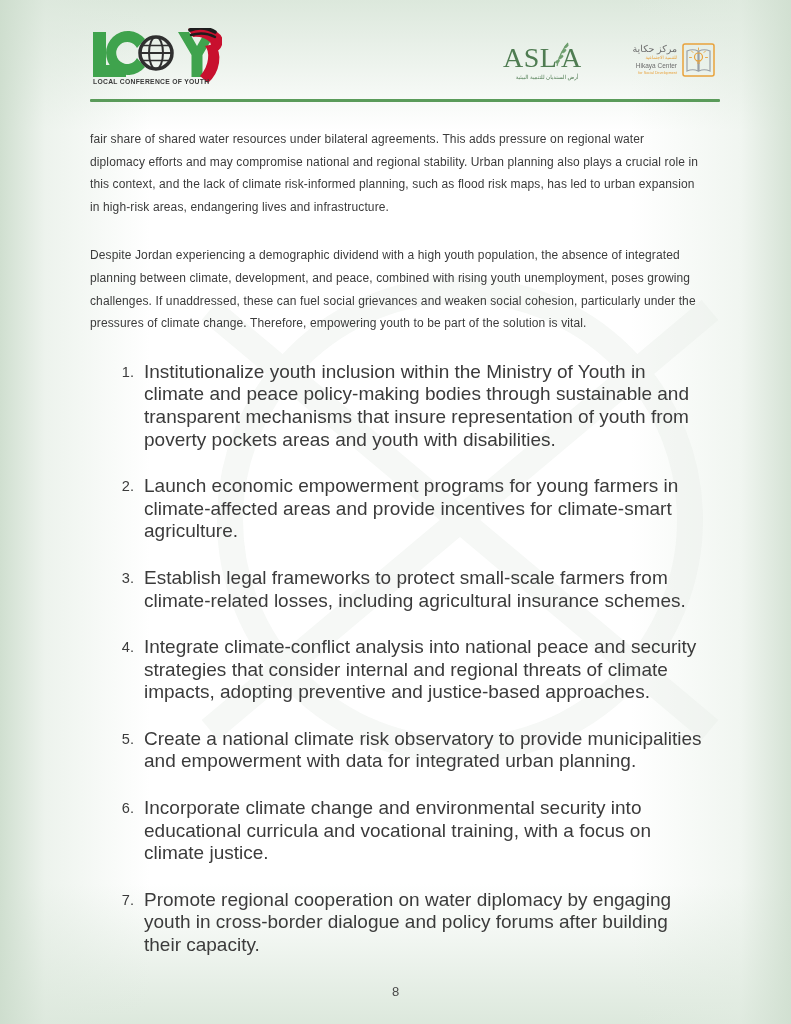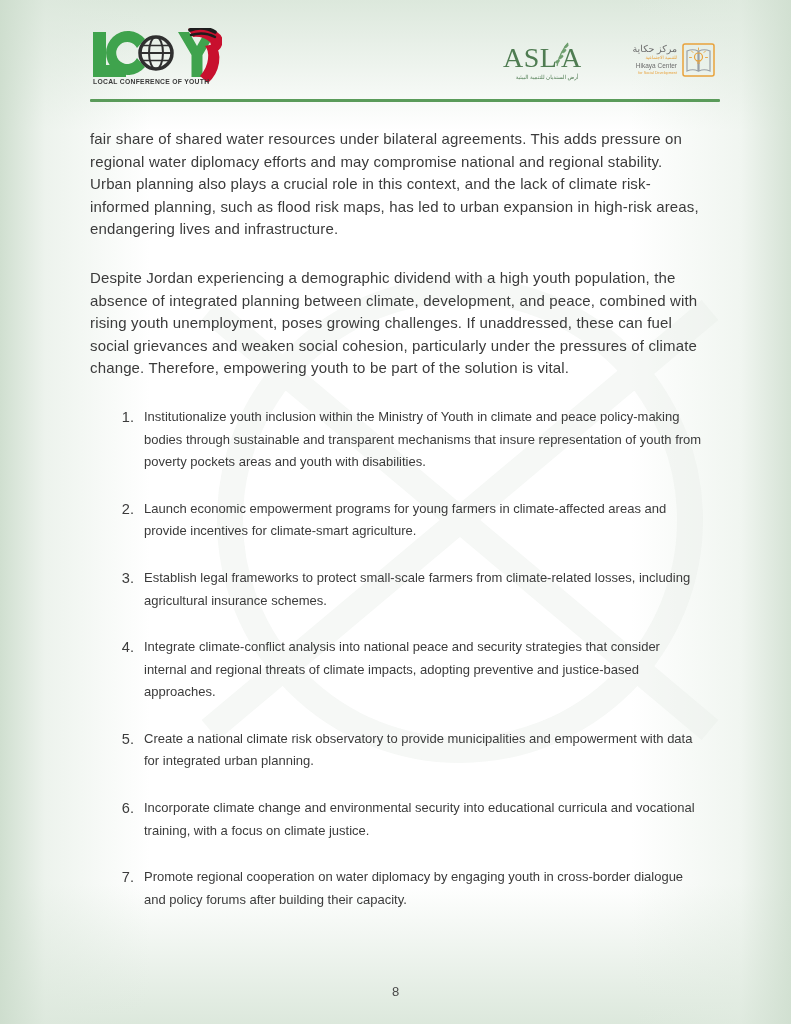--- a/index.html
+++ b/index.html
@@ -87,21 +87,21 @@
   
   .content {
     position: absolute;
     left: 90px;
     top: 128px;
     width: 612px;
   }
 
   p.para {
     margin: 0 0 26px 0;
-    font-size: 15px;
+    font-size: 12px;
     line-height: 22.6px;
     color: #3b3b3b;
     letter-spacing: 0.01em;
   }
   p.para:last-of-type { margin-bottom: 0; }
 
   .call-heading {
     margin: 4px 0 0 0;
     font-size: 14.6px;
     line-height: 22px;
@@ -112,21 +112,21 @@
   ol.calls {
     margin: 26px 0 0 0;
     padding: 0 0 0 52px;
     list-style: none;
     counter-reset: callitem;
   }
   ol.calls > li {
     position: relative;
     counter-increment: callitem;
     margin: 0 0 24px 0;
-    font-size: 13px;
+    font-size: 19px;
     line-height: 22.6px;
     color: #3b3b3b;
     padding-left: 2px;
   }
   ol.calls > li:last-child { margin-bottom: 10px; }
   ol.calls > li::before {
     content: counter(callitem) ".";
     position: absolute;
     left: -28px;
     top: 0;

